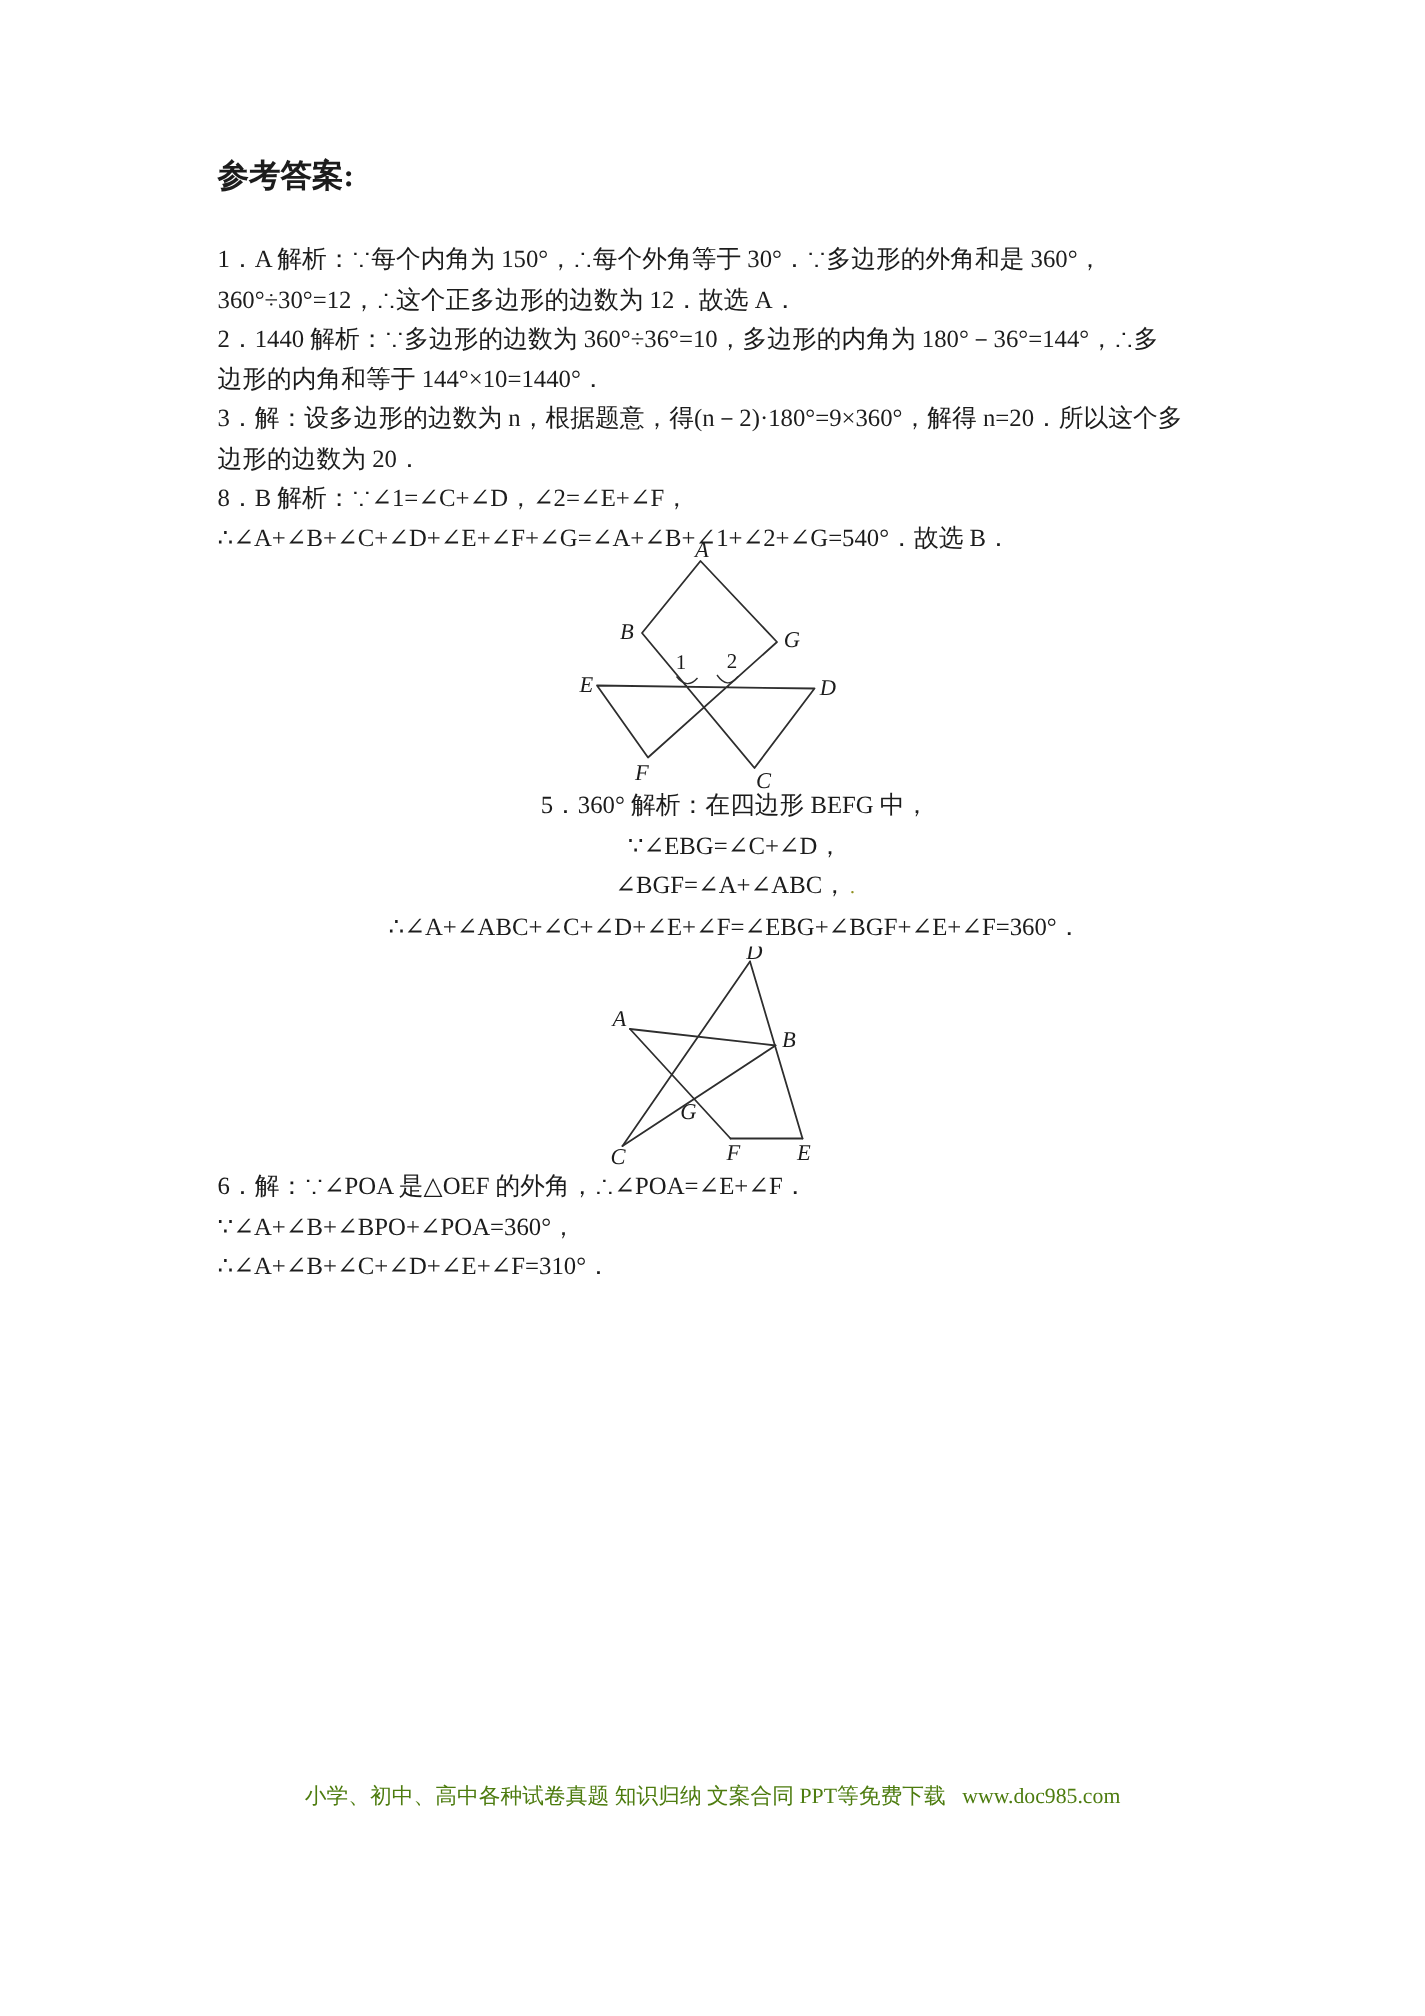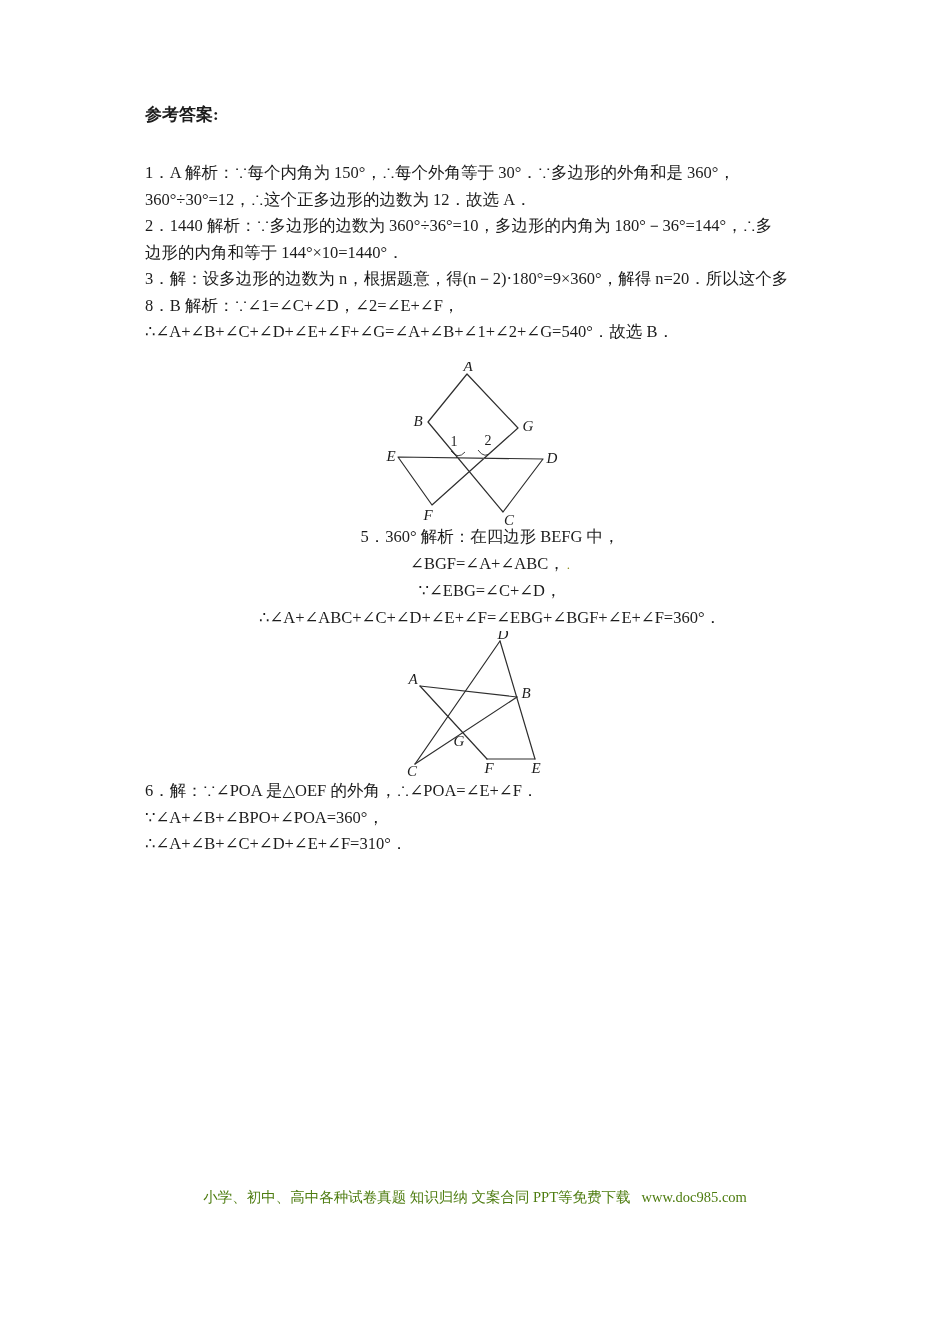--- a/index.html
+++ b/index.html
@@ -2,21 +2,21 @@
 <html><head>
 <meta charset="utf-8">
 <style>
   * { margin:0; padding:0; box-sizing:border-box; }
   html,body { background:#ffffff; }
   .page {
     position:relative; width:950px; height:1344px; margin:0 auto;
     background:#ffffff; overflow:hidden;
     font-family:"Liberation Serif","DejaVu Serif",serif; color:#1c1c1c;
   }
-  .title { position:absolute; left:145px; top:103px; font-size:17px; font-weight:bold; }
+  .title { position:absolute; left:145px; top:103px; font-size:21px; font-weight:bold; }
   .block { position:absolute; left:145px; width:690px; font-size:16.5px; line-height:26.5px; }
   .line  { white-space:pre; }
   .figure { position:absolute; }
   .figure svg { display:block; }
   .geo { fill:none; stroke:#2e2e2e; stroke-width:1.2; stroke-linejoin:round; stroke-linecap:round; }
   .arc { fill:none; stroke:#2e2e2e; stroke-width:0.9; }
   .lbl { font-family:"Liberation Serif","DejaVu Serif",serif; font-style:italic; font-size:15px; fill:#1c1c1c; text-anchor:middle; }
   .num { font-family:"Liberation Serif","DejaVu Serif",serif; font-size:14px; fill:#1c1c1c; text-anchor:middle; }
   .stray { color:#8f8f1f; margin-left:2px; font-size:13px; }
   .footer { position:absolute; left:0; top:1188px; width:100%; text-align:center;
@@ -29,20 +29,21 @@
 <div class="page">
 
   <div class="title">参考答案:</div>
 
   <div class="block" style="top:160px;">
     <div class="line">1．A 解析：∵每个内角为 150°，∴每个外角等于 30°．∵多边形的外角和是 360°，</div>
     <div class="line">360°÷30°=12，∴这个正多边形的边数为 12．故选 A．</div>
     <div class="line">2．1440 解析：∵多边形的边数为 360°÷36°=10，多边形的内角为 180°－36°=144°，∴多</div>
     <div class="line">边形的内角和等于 144°×10=1440°．</div>
     <div class="line">3．解：设多边形的边数为 n，根据题意，得(n－2)·180°=9×360°，解得 n=20．所以这个多</div>
+    <div class="line">边形的边数为 20．</div>
     <div class="line">8．B 解析：∵∠1=∠C+∠D，∠2=∠E+∠F，</div>
     <div class="line">∴∠A+∠B+∠C+∠D+∠E+∠F+∠G=∠A+∠B+∠1+∠2+∠G=540°．故选 B．</div>
   </div>
 
   <div class="figure" style="left:385px; top:362px; width:180px; height:168px;">
     <svg width="180" height="168" viewBox="0 0 180 168">
       <path class="geo" d="M82,12 L43,60 L118,150 L158,97 L13,95 L47,143 L133,66 Z"></path>
       <path class="arc" d="M66,89 q7,9 14,1"></path>
       <path class="arc" d="M93,88 q7,10 14,1"></path>
       <text class="lbl" x="83" y="9">A</text>
@@ -52,22 +53,22 @@
       <text class="lbl" x="167" y="101">D</text>
       <text class="lbl" x="43" y="158">F</text>
       <text class="lbl" x="124" y="163">C</text>
       <text class="num" x="69" y="84">1</text>
       <text class="num" x="103" y="83">2</text>
     </svg>
   </div>
 
   <div class="block" style="top:524px;text-align:center;">
     <div class="line">5．360° 解析：在四边形 BEFG 中，</div>
+    <div class="line">∵∠EBG=∠C+∠D，</div>
     <div class="line"><span>∠BGF=∠A+∠ABC，</span><span class="stray">.</span></div>
-    <div class="line">∵∠EBG=∠C+∠D，</div>
     <div class="line">∴∠A+∠ABC+∠C+∠D+∠E+∠F=∠EBG+∠BGF+∠E+∠F=360°．</div>
   </div>
 
   <div class="figure" style="left:405px; top:631px; width:150px; height:148px;">
     <svg width="150" height="148" viewBox="0 0 150 148">
       <path class="geo" d="M95,10 L10,133"></path>
       <path class="geo" d="M95,10 L130,128"></path>
       <path class="geo" d="M10,133 L112,66"></path>
       <path class="geo" d="M15,55 L112,66"></path>
       <path class="geo" d="M15,55 L82,128"></path>

